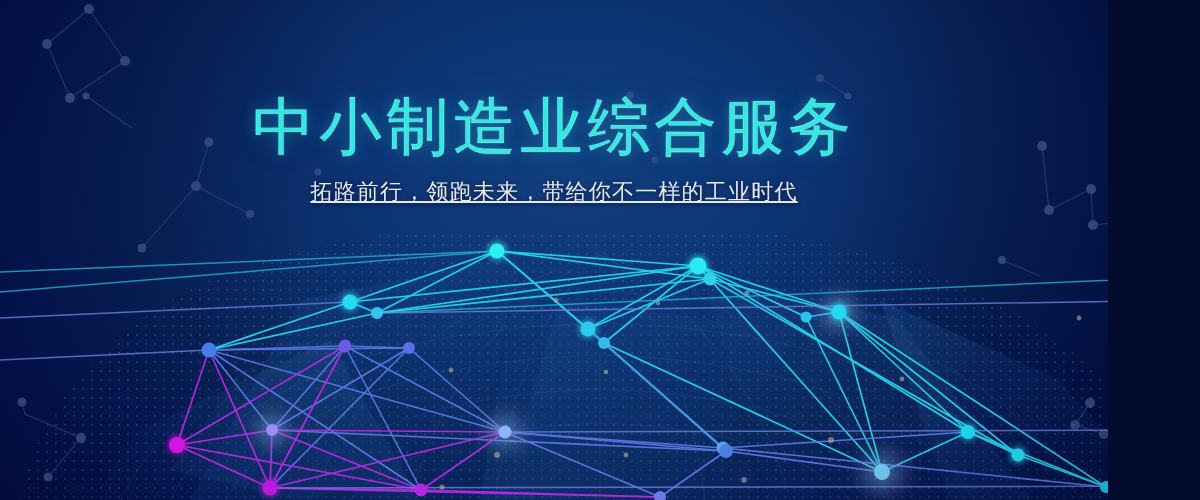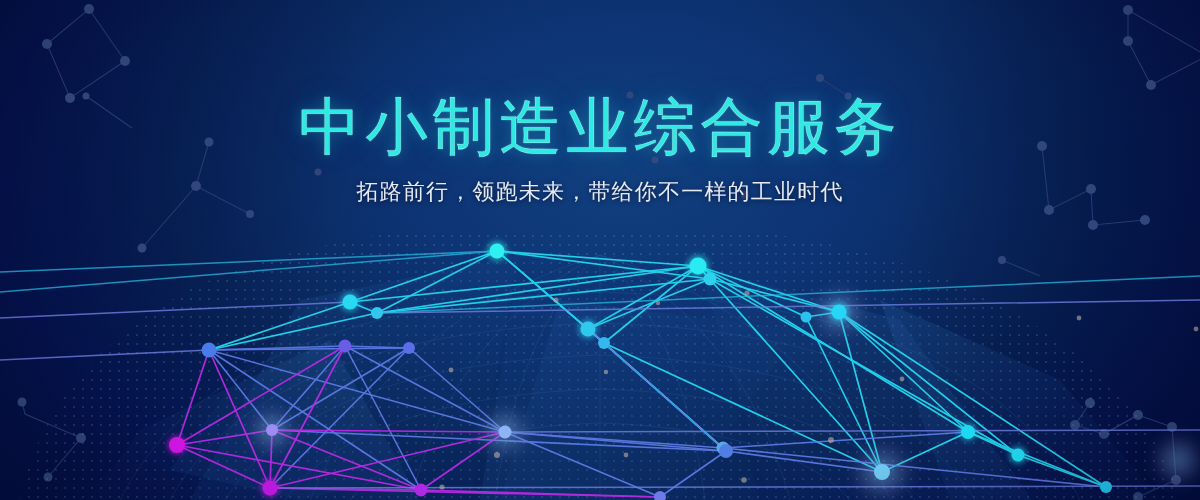--- a/index.html
+++ b/index.html
@@ -1,21 +1,21 @@
 <!DOCTYPE html>
 <html><head>
 <meta charset="utf-8">
 <title>Hero Banner</title>
 <style>
   html,body{margin:0;padding:0;background:#020a2e;}
   *{box-sizing:border-box;}
 
   .banner{
     position:relative;
-    width:1200px;
+    width:1108px;
     height:500px;
     overflow:hidden;
     font-family:"Liberation Sans","DejaVu Sans",sans-serif;
     background:#04155c;
   }
 
   
   .bg-base{
     position:absolute; inset:0;
     background:
@@ -70,20 +70,21 @@
       0 0 34px rgba(25,150,200,.22);
     -webkit-text-stroke:0.4px rgba(190,255,252,.75);
   }
   .subtitle{
     margin:16px 0 0 0;
     font-size:22px;
     font-weight:400;
     color:#e6eaf3;
     letter-spacing:1.2px;
     text-shadow:0 1px 5px rgba(0,10,40,.75);
+    text-decoration:underline;
   }
 </style>
 </head>
 <body>
 
 <div class="banner">
 
   <div class="bg-base"></div>
   <div class="bg-sweep"></div>
 

